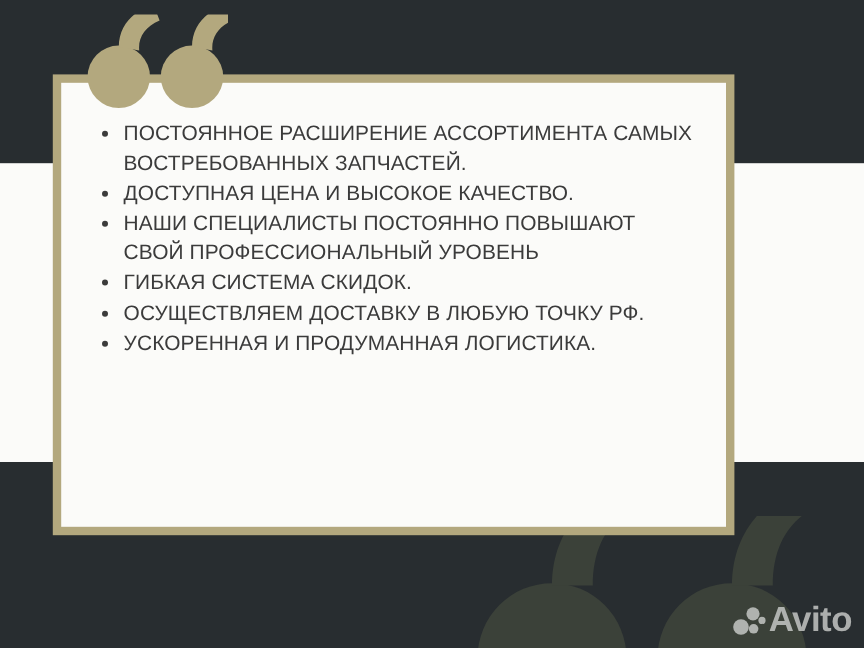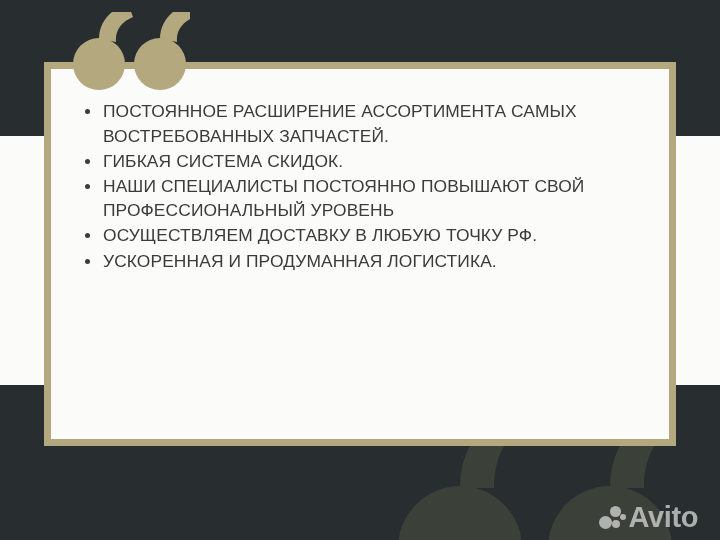--- a/index.html
+++ b/index.html
@@ -62,21 +62,21 @@
     width: 118px;
     height: 80px;
     z-index: 5;
   }
 
   
   .card {
     position: absolute;
     left: 44px;
     top: 62px;
-    width: 632px;
+    width: 568px;
     height: 384px;
     background: #b3a87e;
     padding: 7px;
     box-sizing: border-box;
     z-index: 4;
   }
   .card-inner {
     width: 100%;
     height: 100%;
     background: #fbfbf9;
@@ -109,21 +109,21 @@
     top: 10px;
     width: 5px;
     height: 5px;
     border-radius: 50%;
     background: #3b3b3b;
   }
 
   
   .avito {
     position: absolute;
-    right: 22px;
+    right: 10px;
     bottom: 8px;
     display: flex;
     align-items: center;
     gap: 4px;
     z-index: 8;
     opacity: 0.82;
   }
   .avito-dots {
     position: relative;
     width: 26px;
@@ -172,22 +172,23 @@
       <path d="M27 27 C 27 8, 41 -4, 56 -8 L 61 5 C 49 10, 43 19, 44 30 Z"></path>
       <circle cx="88" cy="52" r="26"></circle>
       <path d="M88 27 C 88 8, 102 -4, 117 -8 L 122 5 C 110 10, 104 19, 105 30 Z"></path>
     </g>
   </svg>
 
   <div class="card">
     <div class="card-inner">
       <ul class="bullets">
         <li>Постоянное расширение ассортимента самых востребованных запчастей.</li>
+        <li>Доступная цена и высокое качество.</li>
+        <li>Наши специалисты постоянно повышают свой профессиональный уровень</li>
         <li>Гибкая система скидок.</li>
-        <li>Наши специалисты постоянно повышают свой профессиональный уровень</li>
         <li>Осуществляем доставку в любую точку РФ.</li>
         <li>Ускоренная и продуманная логистика.</li>
       </ul>
     </div>
   </div>
 
   <div class="avito">
     <span class="avito-dots">
       <i class="avito-d1"></i>
       <i class="avito-d2"></i>

